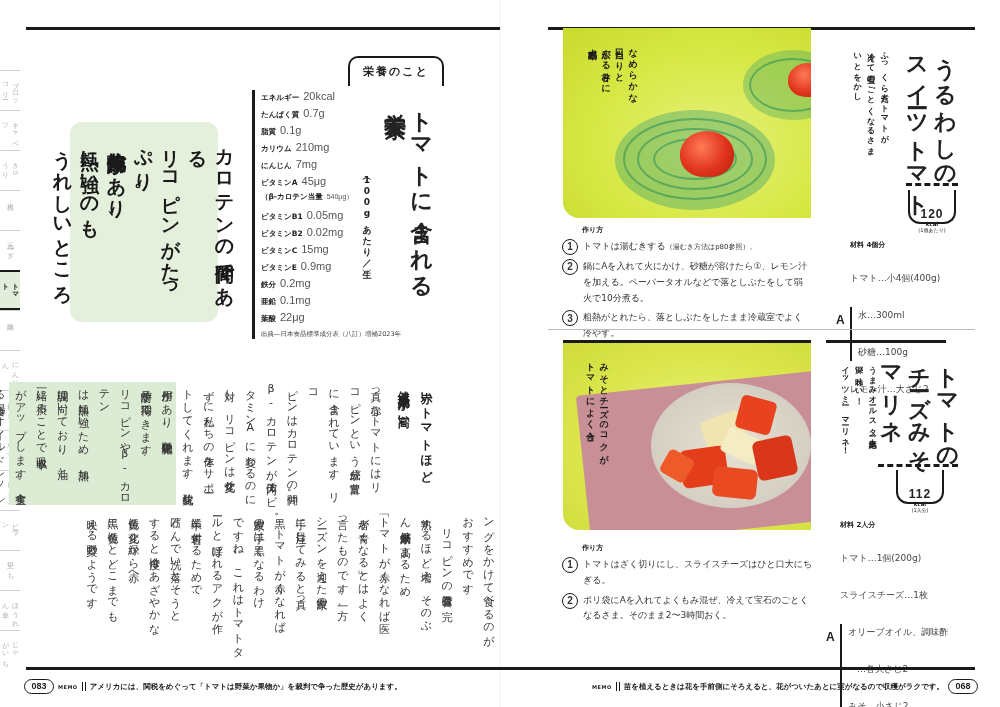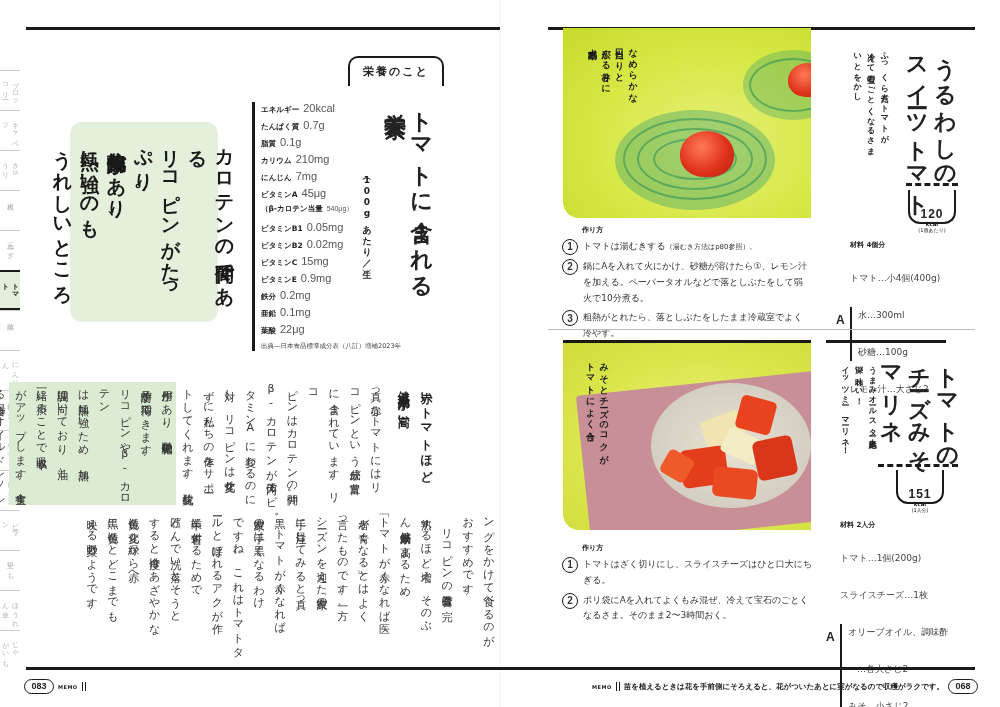--- a/index.html
+++ b/index.html
@@ -22,21 +22,21 @@
   .callout { left: 70px; top: 122px; width: 148px; height: 200px; background: #e4efdc; border-radius: 12px; padding: 14px 6px; display: flex; justify-content: center; }
   .callout-text { writing-mode: vertical-rl; text-orientation: upright; font-size: 19px; font-weight: bold; line-height: 1.42; letter-spacing: 1px; color: #1a1a1a; }
 
   
   .section-tag { left: 348px; top: 56px; width: 96px; height: 30px; border: 2.5px solid #1a1a1a; border-bottom: none; border-radius: 10px 10px 0 0; font-size: 11px; font-weight: bold; text-align: center; padding-top: 6px; letter-spacing: 2px; }
 
   .nut-title { left: 408px; top: 96px; font-size: 22px; font-weight: bold; line-height: 1.2; letter-spacing: 2px; }
   .nut-title2 { left: 380px; top: 96px; font-size: 22px; font-weight: bold; letter-spacing: 2px; }
   .nut-sub { left: 360px; top: 174px; font-size: 9px; font-weight: bold; letter-spacing: 1px; }
 
-  .nut-table { left: 252px; top: 102px; border-left: 3px solid #1a1a1a; padding-left: 6px; }
+  .nut-table { left: 252px; top: 90px; border-left: 3px solid #1a1a1a; padding-left: 6px; }
   .nut-row { display: flex; align-items: baseline; height: 17px; }
   .nut-name { font-size: 7.5px; font-weight: bold; margin-right: 4px; }
   .nut-val { font-size: 11px; color: #555; font-family: "Liberation Sans", sans-serif; }
   .nut-val.small { font-size: 7px; }
   .nut-source { font-size: 6.5px; color: #444; margin-top: 2px; }
 
   
   .body-col { font-size: 11px; line-height: 1.9; color: #333; letter-spacing: 0.5px; }
   .hl { background: #dcebd3; }
   .col-heading { left: 390px; top: 382px; font-size: 12px; font-weight: bold; line-height: 1.9; letter-spacing: 2px; }
@@ -350,21 +350,21 @@
   <div>チーズみそ</div>
   <div>マリネ</div>
 </div>
 <div class="abs vt recipe-lede" style="left:838px; top:360px;">
   <div>うまみオールスター大集結！</div>
   <div>深い味わい！</div>
   <div>イッツミー、マーリネ！</div>
 </div>
 <div class="abs kcal-dash" style="left:878px; top:464px; width:80px;"></div>
 <div class="abs kcal-box" style="left:896px; top:470px;">
-  <div class="kcal-num">151</div>
+  <div class="kcal-num">112</div>
   <div class="kcal-unit">kcal</div>
   <div class="kcal-per">(1人分)</div>
 </div>
 
 <div class="abs" style="left:562px; top:543px; width:252px;">
   <div class="steps-label" style="margin-left:20px; margin-bottom:4px;">作り方</div>
   <div class="step" style="margin-bottom:4px;">
     <span class="step-num">1</span>
     <span>トマトはざく切りにし、スライスチーズはひと口大にちぎる。</span>
   </div>
@@ -387,20 +387,21 @@
   <div class="ingr-note" style="margin-top:2px;">＊調味酢は、酢大さじ2＋砂糖小さじ2＋塩小さじ1/3で代用可。</div>
 </div>
 
 <div class="abs footer-rule" style="left:26px; width:474px;"></div>
 <div class="abs footer-rule" style="left:500px; width:475px;"></div>
 
 <div class="abs memo-line" style="left:24px; top:679px;justify-content:flex-end;">
   <span class="page-num">083</span>
   <span class="memo-tag">MEMO</span>
   <span class="memo-bar"></span>
+  <span>アメリカには、関税をめぐって「トマトは野菜か果物か」を裁判で争った歴史があります。</span>
 </div>
 
 <div class="abs memo-line" style="right:22px; top:679px;">
   <span class="memo-tag">MEMO</span>
   <span class="memo-bar"></span>
   <span>苗を植えるときは花を手前側にそろえると、花がついたあとに実がなるので収穫がラクです。</span>
   <span class="page-num">068</span>
 </div>
 
 </body></html>

